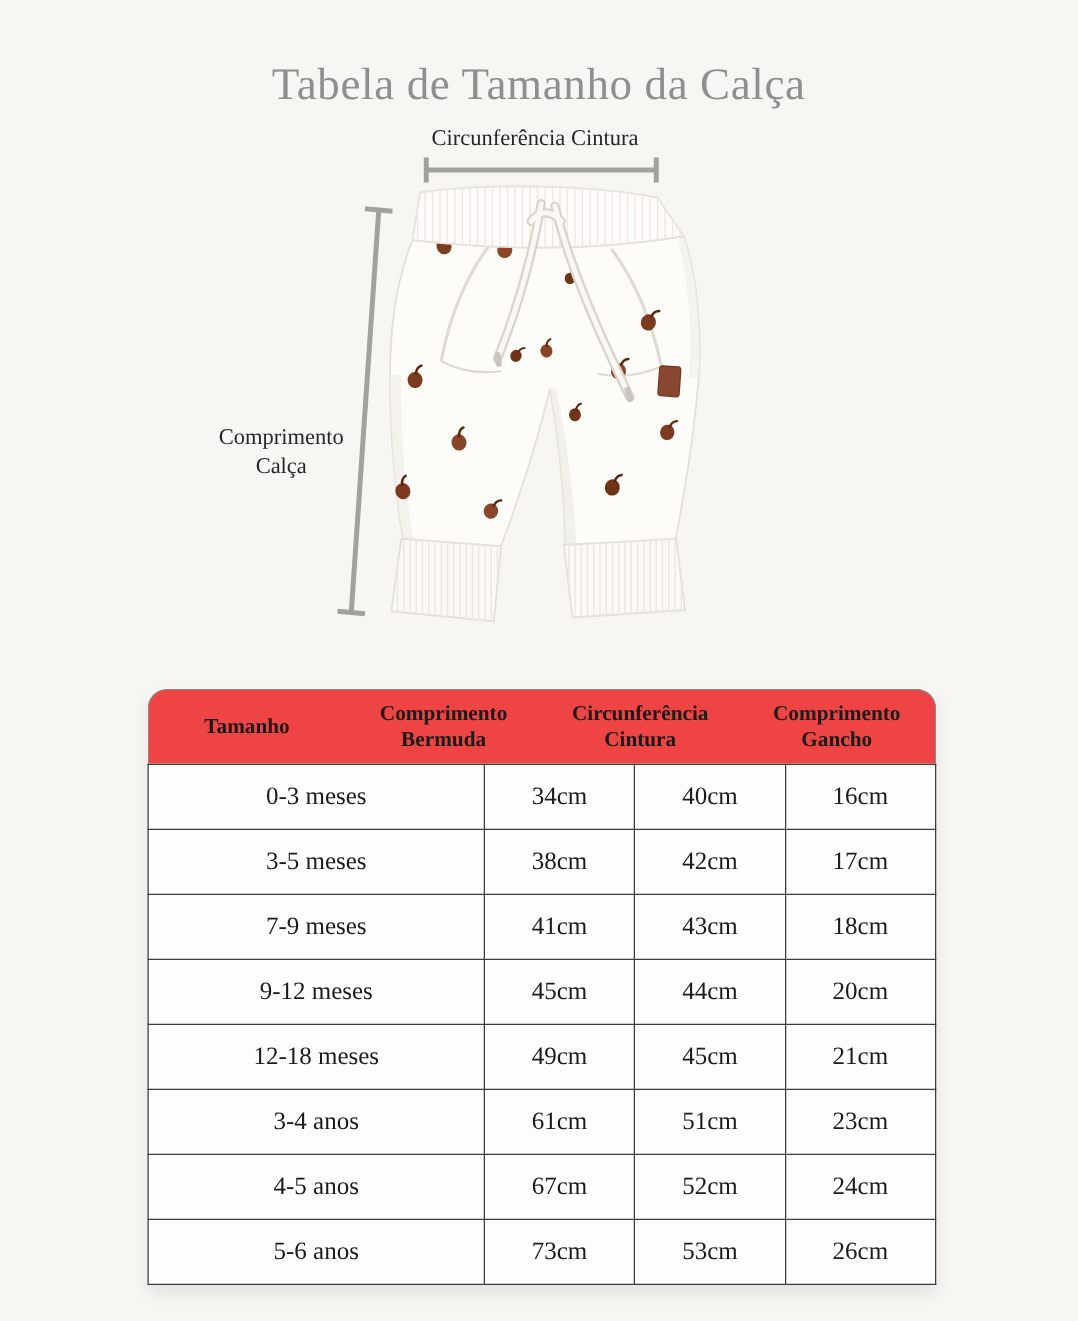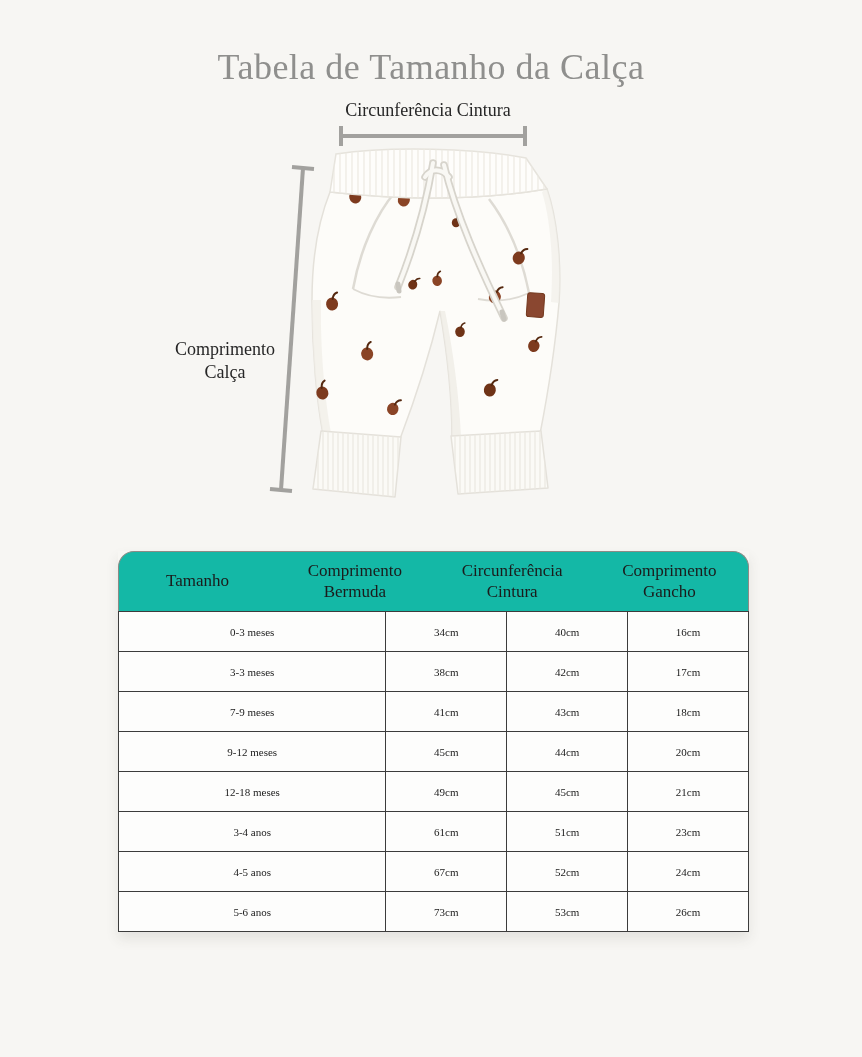--- a/index.html
+++ b/index.html
@@ -21,37 +21,38 @@
   .length-label{
     position:absolute; top:313px; left:160px; width:130px;
     text-align:center; font-size:18px; line-height:1.25; color:#262626;margin-top:25px;
   }
   svg.diagram{ position:absolute; left:0; top:0; }
   .size-table{
     position:absolute; left:118px; top:551px; width:631px;
     box-shadow:0 7px 12px rgba(60,60,50,0.10);
   }
   .size-table .thead{
-    height:60px; background:#14b8a6;
+    height:60px; background:#ef4444;
     border:1px solid #8c8b86; border-bottom:none;
     border-radius:16px 16px 0 0;
     display:grid; grid-template-columns:repeat(4,1fr);
     align-items:center;
+    font-weight:bold;
   }
   .size-table .th{
     text-align:center; font-size:17px; line-height:1.18; color:#1b1b1b;
     padding:0 14px;
   }
   .size-table table{
     width:100%; border-collapse:collapse; background:#fdfdfc;
   }
   .size-table td{
-    height:40px; border:1px solid #3c3c3c;
+    height:52px; border:1px solid #3c3c3c;
     text-align:center; vertical-align:middle;
-    font-size:11px; color:#1b1b1b;
+    font-size:20px; color:#1b1b1b;
   }
 </style>
 </head>
 <body>
 
 <div class="stage">
 
   <h1 class="page-title">Tabela de Tamanho da Calça</h1>
 
   <div class="waist-label">Circunferência Cintura</div>
@@ -274,21 +275,21 @@
     </div>
     <table>
       <tbody>
           <tr>
             <td>0-3 meses</td>
             <td>34cm</td>
             <td>40cm</td>
             <td>16cm</td>
           </tr>
           <tr>
-            <td>3-3 meses</td>
+            <td>3-5 meses</td>
             <td>38cm</td>
             <td>42cm</td>
             <td>17cm</td>
           </tr>
           <tr>
             <td>7-9 meses</td>
             <td>41cm</td>
             <td>43cm</td>
             <td>18cm</td>
           </tr>

